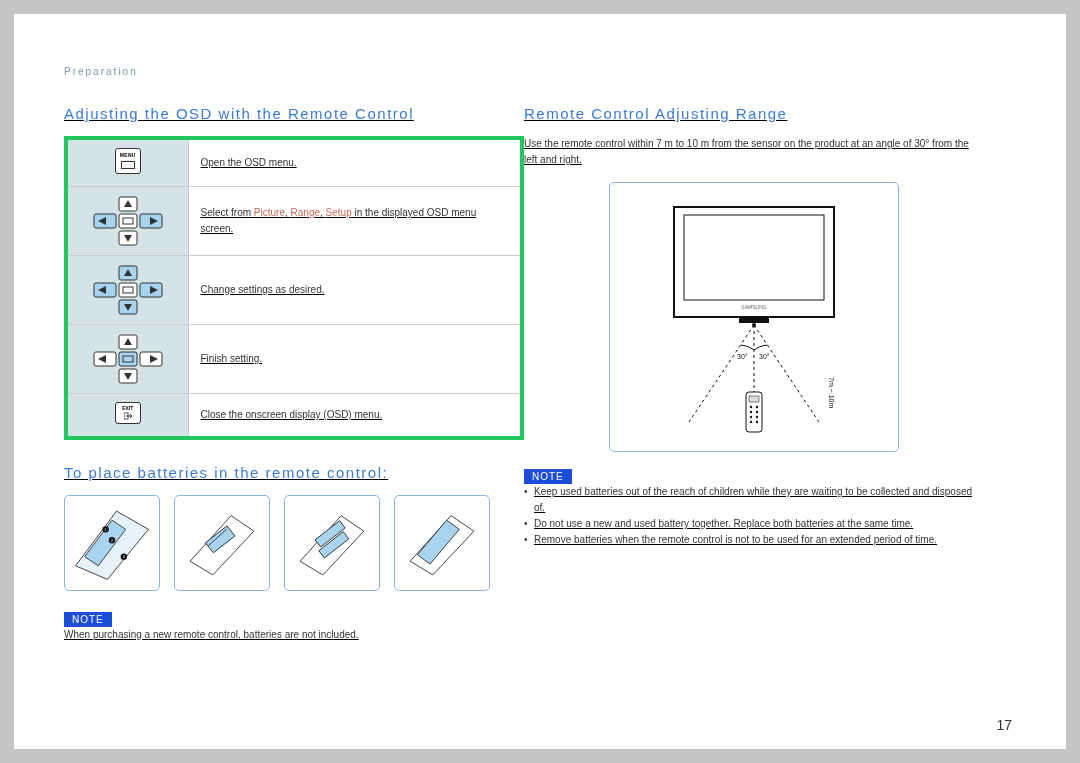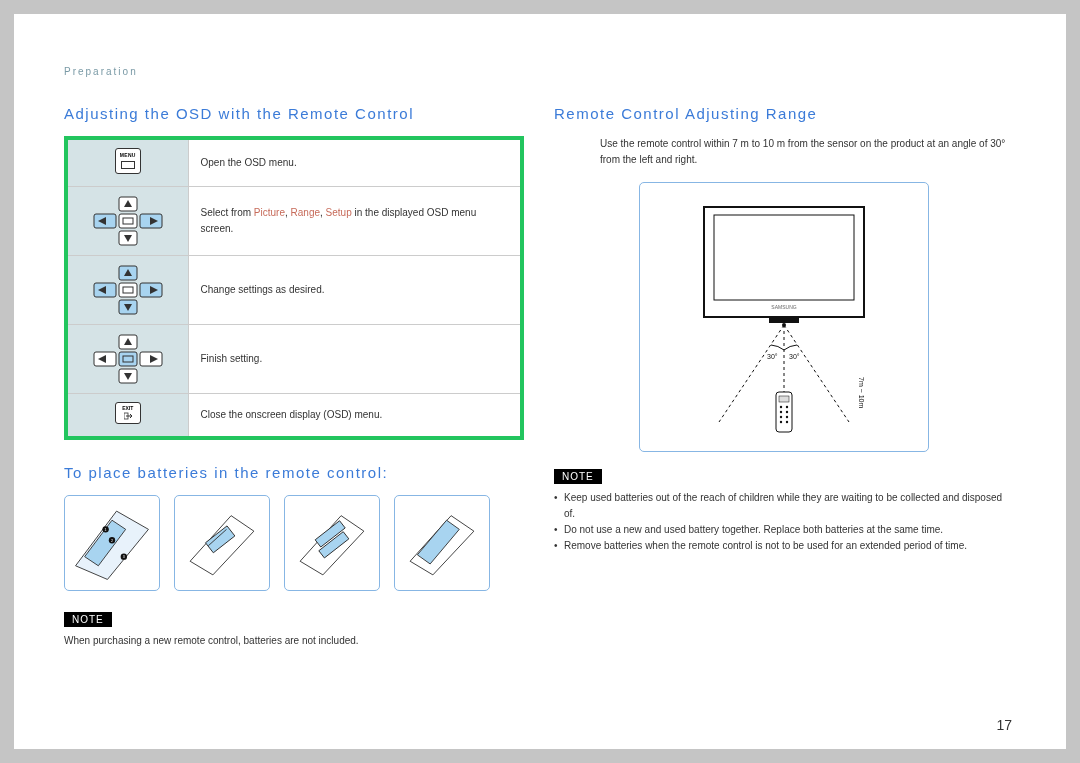--- a/index.html
+++ b/index.html
@@ -19,21 +19,21 @@
     position: relative;
   }
   .breadcrumb {
     color: #7a9aa6;
     font-size: 10px;
     letter-spacing: 2px;
     margin-bottom: 28px;
   }
   .columns {
     display: flex;
-    gap: 30px;
+    text-decoration: underline;
   }
   .col-left { width: 460px; }
   .col-right { width: 460px; }
   h2.section {
     color: #3b7bd8;
     font-size: 15px;
     font-weight: normal;
     letter-spacing: 1.5px;
     margin-bottom: 14px;
   }
@@ -121,26 +121,25 @@
     border-radius: 5px;
     width: 96px;
     height: 96px;
     padding: 6px;
     display:flex;align-items:center;justify-content:center;
   }
   .battery-box svg { width:100%; height:100%; }
   
   .note-badge {
     display: inline-block;
-    background: #000000;
+    background: #1d4ed8;
     color: #fff;
     font-size: 10px;
     padding: 2px 8px;
     letter-spacing: 1px;
-    margin-bottom: 6px;
   }
   .note-text {
     font-size: 10px;
     color: #333;
     margin-bottom: 4px;
     line-height: 1.5;
   }
   ul.note-list { list-style: none; }
   ul.note-list li {
     font-size: 10px;
@@ -158,21 +157,21 @@
   .range-fig {
     border: 1.5px solid #87b6e4;
     border-radius: 5px;
     width: 290px;
     height: 270px;
     margin: 0 auto 14px auto;
     display:flex;
     align-items:center;justify-content:center;
   }
   .range-fig svg { width: 250px; height: 240px; }
-  .range-body { font-size:10px; color:#333; line-height:1.6; margin-bottom:14px;margin-left:46px; }
+  .range-body { font-size:10px; color:#333; line-height:1.6; margin-bottom:14px; }
   .page-num {
     position: absolute;
     bottom: 16px;
     right: 54px;
     font-size: 14px;
     color: #333;
   }
 </style>
 </head>
 <body>

